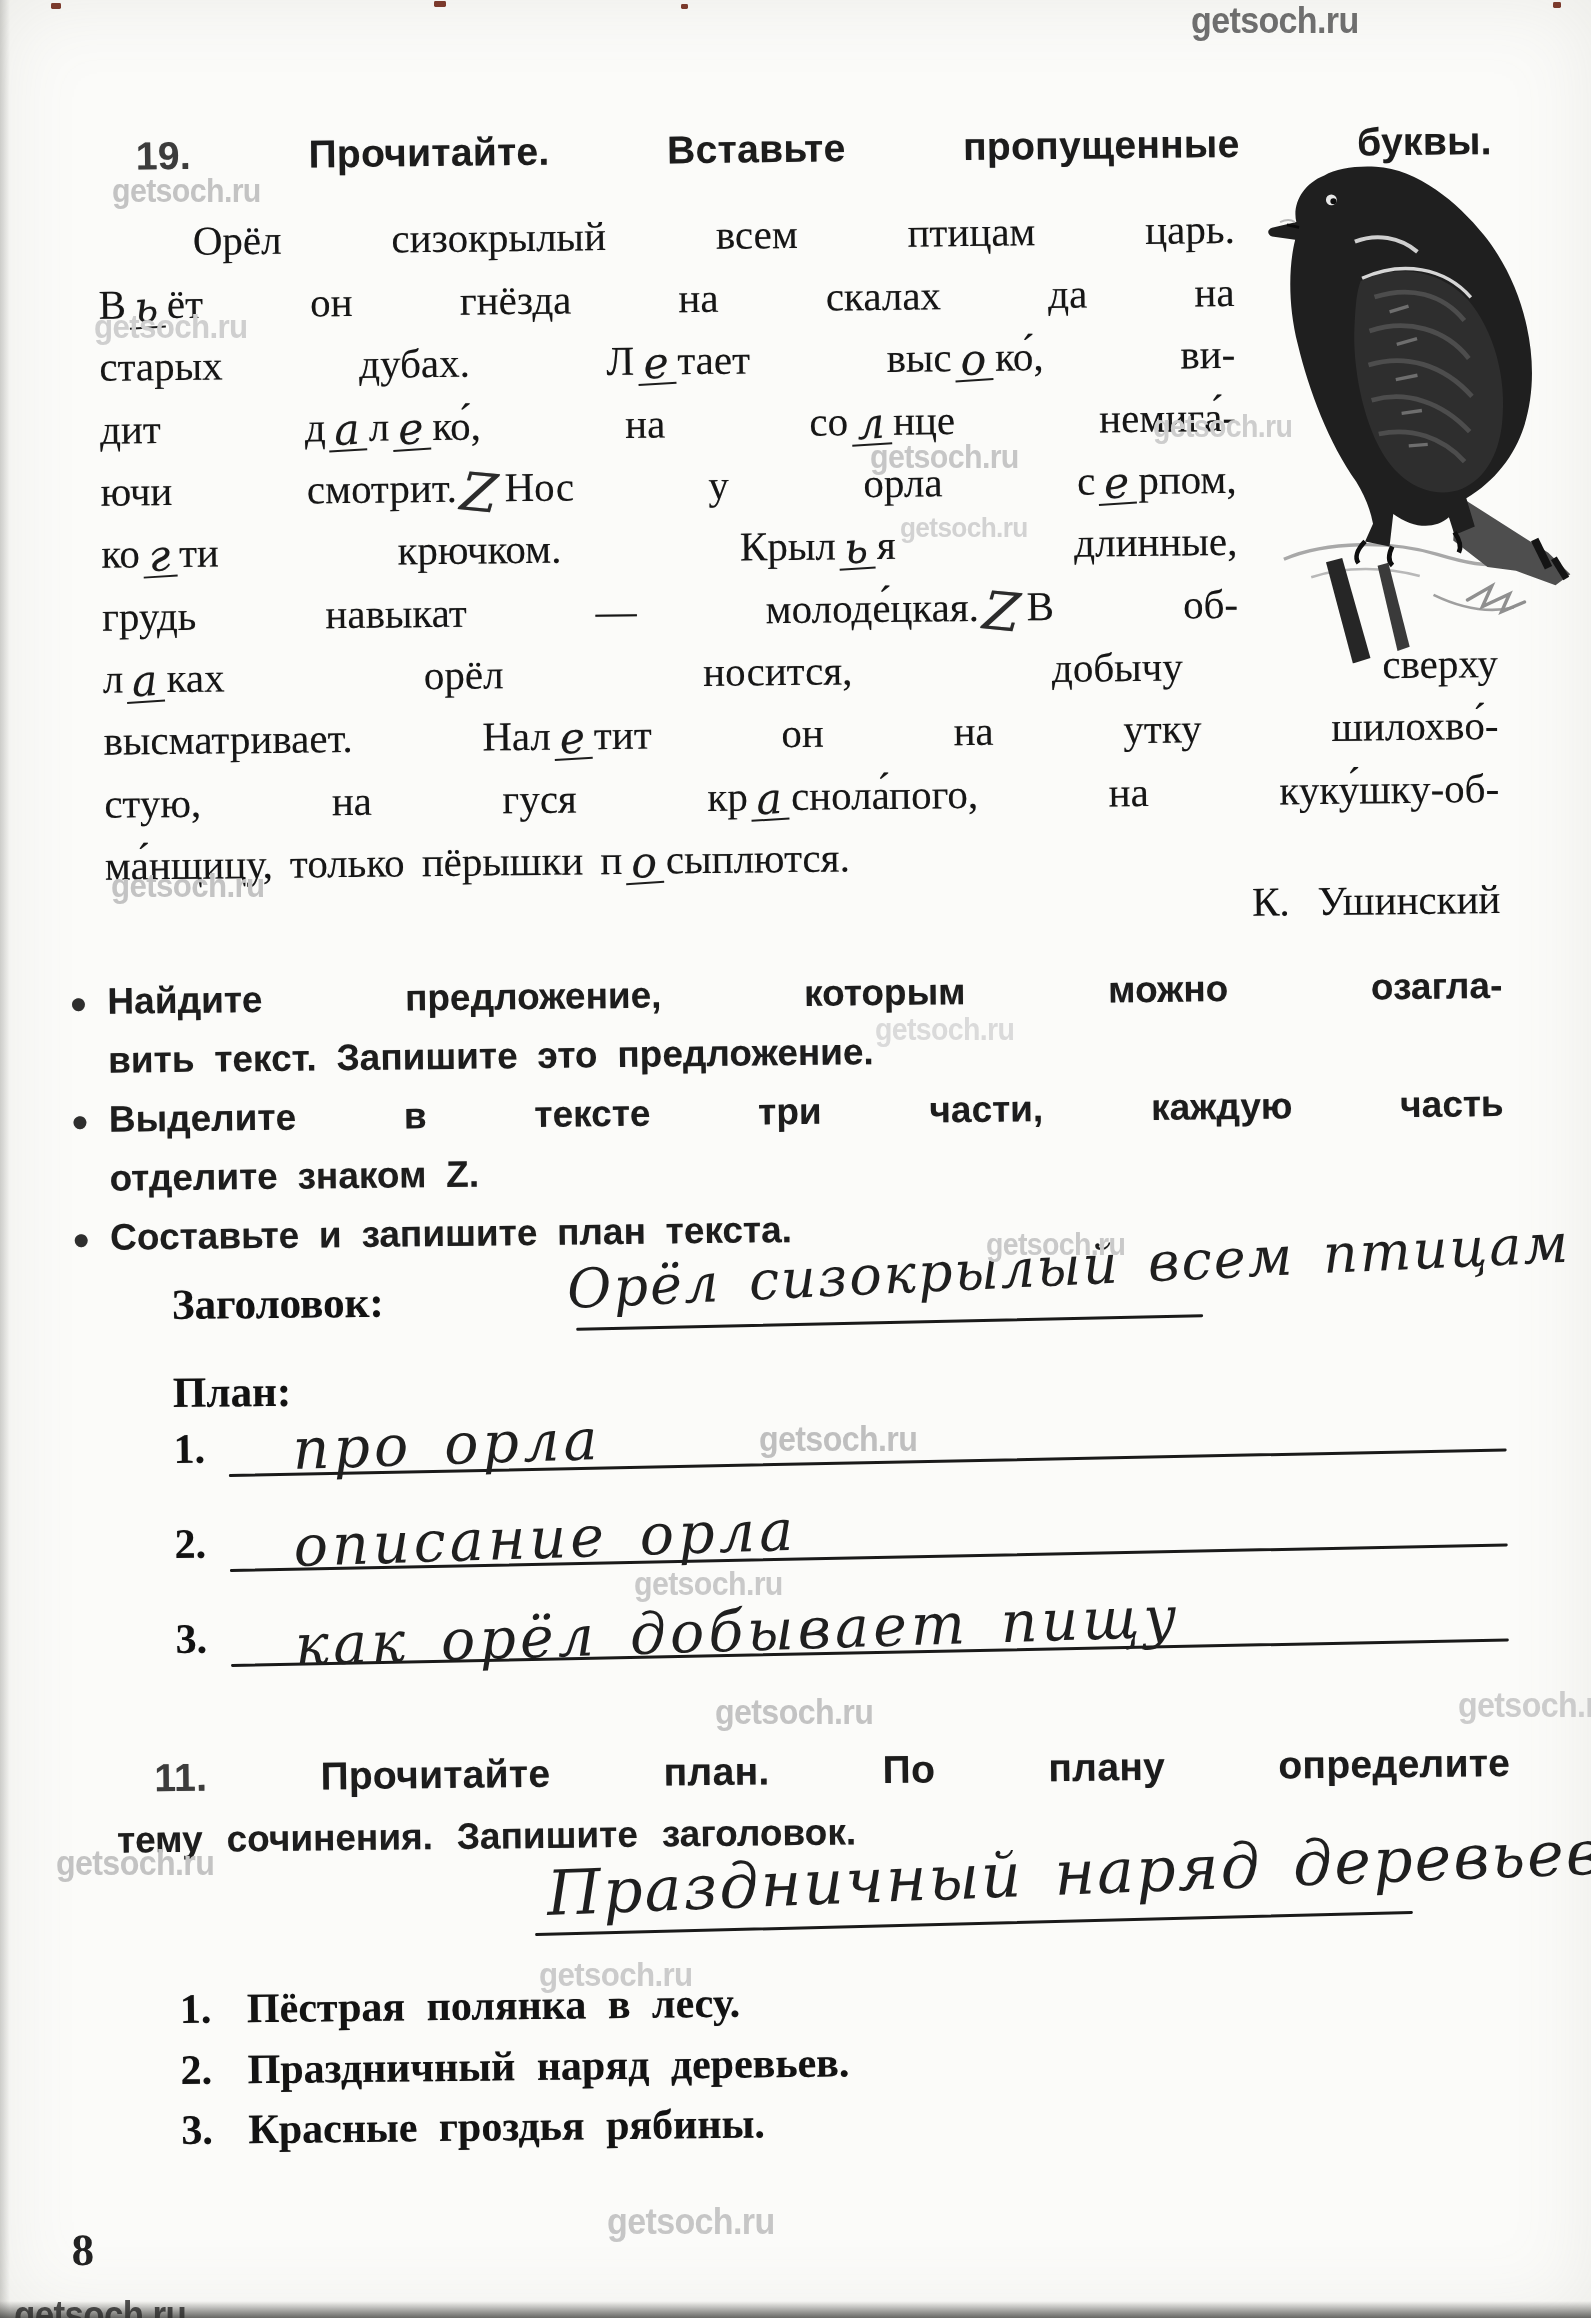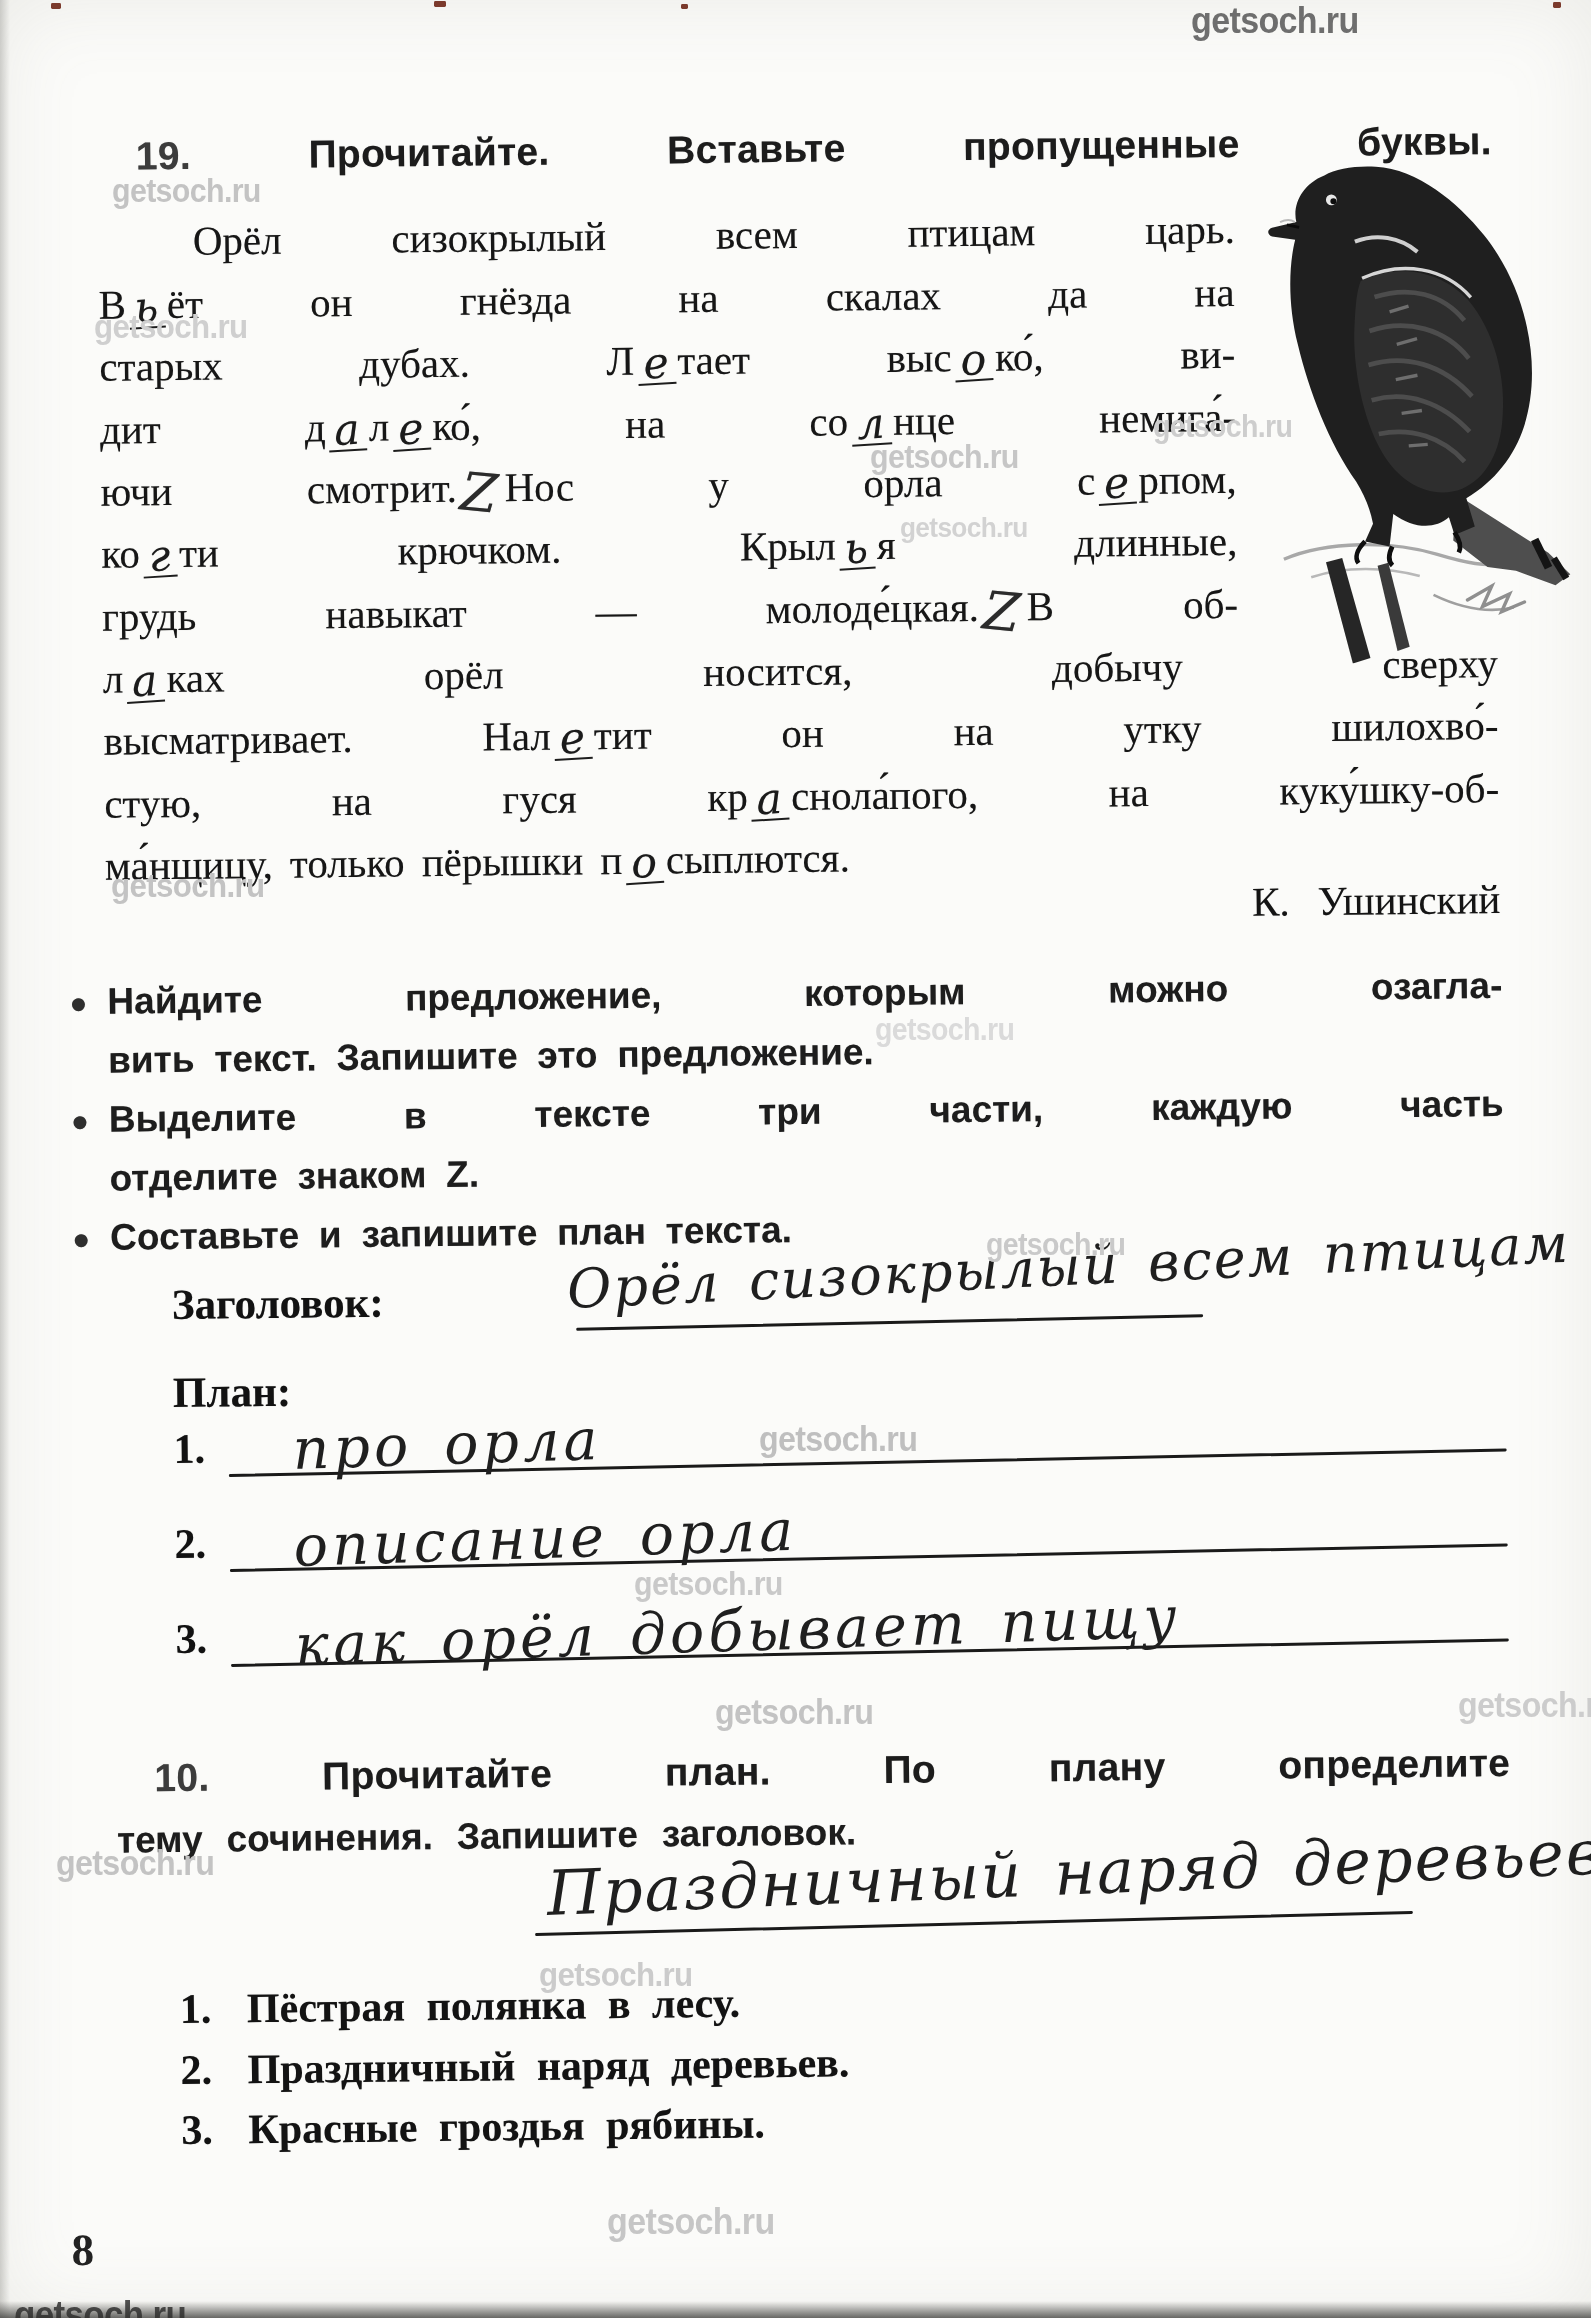--- a/index.html
+++ b/index.html
@@ -136,21 +136,21 @@
         <div class="rule" style="left: 224px; top: 1462px; width: 1278px; transform: rotate(-0.5deg);"></div>
         <div class="hw" style="left: 288px; top: 1407px; font-size: 57px; transform: rotate(-1.2deg); letter-spacing: 4.1px;">про орла</div>
         <div class="plan-num" style="top: 1513px;">2.</div>
         <div class="rule" style="left: 224px; top: 1557px; width: 1278px; transform: rotate(-0.5deg);"></div>
         <div class="hw" style="left: 288px; top: 1502px; font-size: 57px; transform: rotate(-1.2deg); letter-spacing: 4.1px;">описание орла</div>
         <div class="plan-num" style="top: 1608px;">3.</div>
         <div class="rule" style="left: 224px; top: 1652px; width: 1278px; transform: rotate(-0.5deg);"></div>
         <div class="hw" style="left: 288px; top: 1597px; font-size: 57px; transform: rotate(-1.2deg); letter-spacing: 4.1px;">как орёл добывает пищу</div>
       </div>
 
-    <div class="ex-head" style="top:1749px;"><span class="ex-num">10.</span> <span>Прочитайте план. По плану определите</span></div>
+    <div class="ex-head" style="top:1749px;"><span class="ex-num">11.</span> <span>Прочитайте план. По плану определите</span></div>
     <div class="ex11-l2" style="top:1812px;">тему сочинения. Запишите заголовок.</div>
 
     <div class="hw" style="left:537px;top:1839px;font-size:62px;transform:rotate(-1.6deg);">Праздничный наряд деревьев.</div>
     <div class="rule" style="left:525px;top:1924px;width:878px;transform:rotate(-0.8deg);"></div>
 
     <div id="list11">
         <div class="list-num" style="top: 1978px;">1.</div>
         <div class="list-text" style="top: 1978px;">Пёстрая полянка в лесу.</div>
         <div class="list-num" style="top: 2039px;">2.</div>
         <div class="list-text" style="top: 2039px;">Праздничный наряд деревьев.</div>

